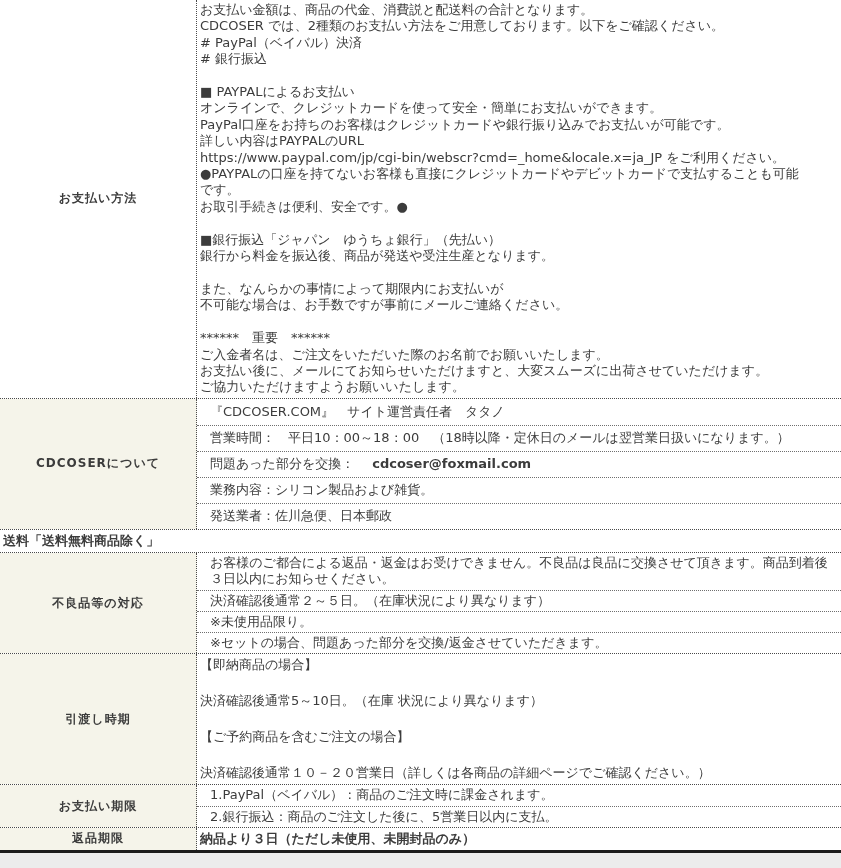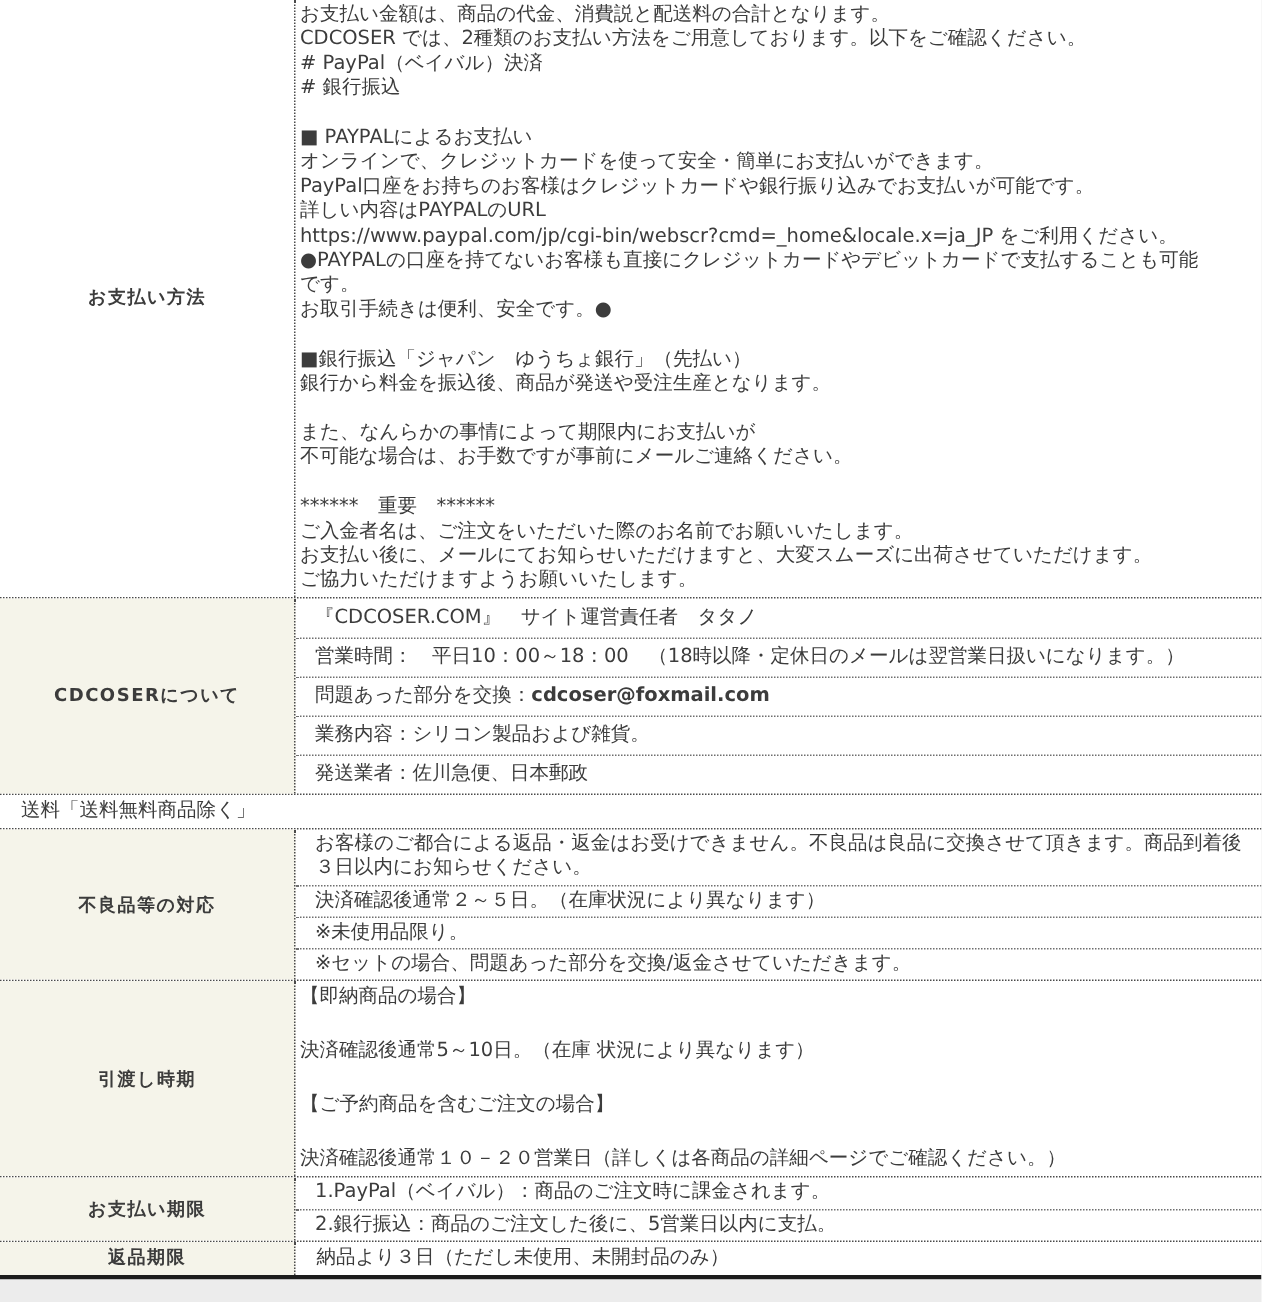--- a/index.html
+++ b/index.html
@@ -45,26 +45,26 @@
     padding: 2px 13px;
     line-height: 1.25;
     display: flex;
     align-items: center;
     flex-wrap: wrap;
   }
   .sub + .sub { border-top: 1px dotted #6f6f6f; }
   .sub.h26 { min-height: 26px; }
   .sub.h19 { min-height: 19px; }
   .sub.top { align-items: flex-start; display: block; }
-  .single { padding: 3px 14px; line-height: 1.25; display: flex; align-items: center; }
+  .single { padding: 3px 3px; line-height: 1.25; display: flex; align-items: center; font-weight: bold; }
   .row-payment .content .block { min-height: 395px; }
   .row-extra .single { min-height: 21px; }
   .row-shipfee .single { min-height: 24px; }
   .row-return-limit .single { min-height: 20px; }
-  .bold { font-weight: bold; }
+  .bold { font-weight: bold; margin-left: 18px; }
 </style>
 </head>
 <body>
 
 <div class="shop-table">
 
   <div class="row row-payment">
     <div class="hdr white">お支払い方法</div>
     <div class="content">
       <div class="block">お支払い金額は、商品の代金、消費説と配送料の合計となります。

